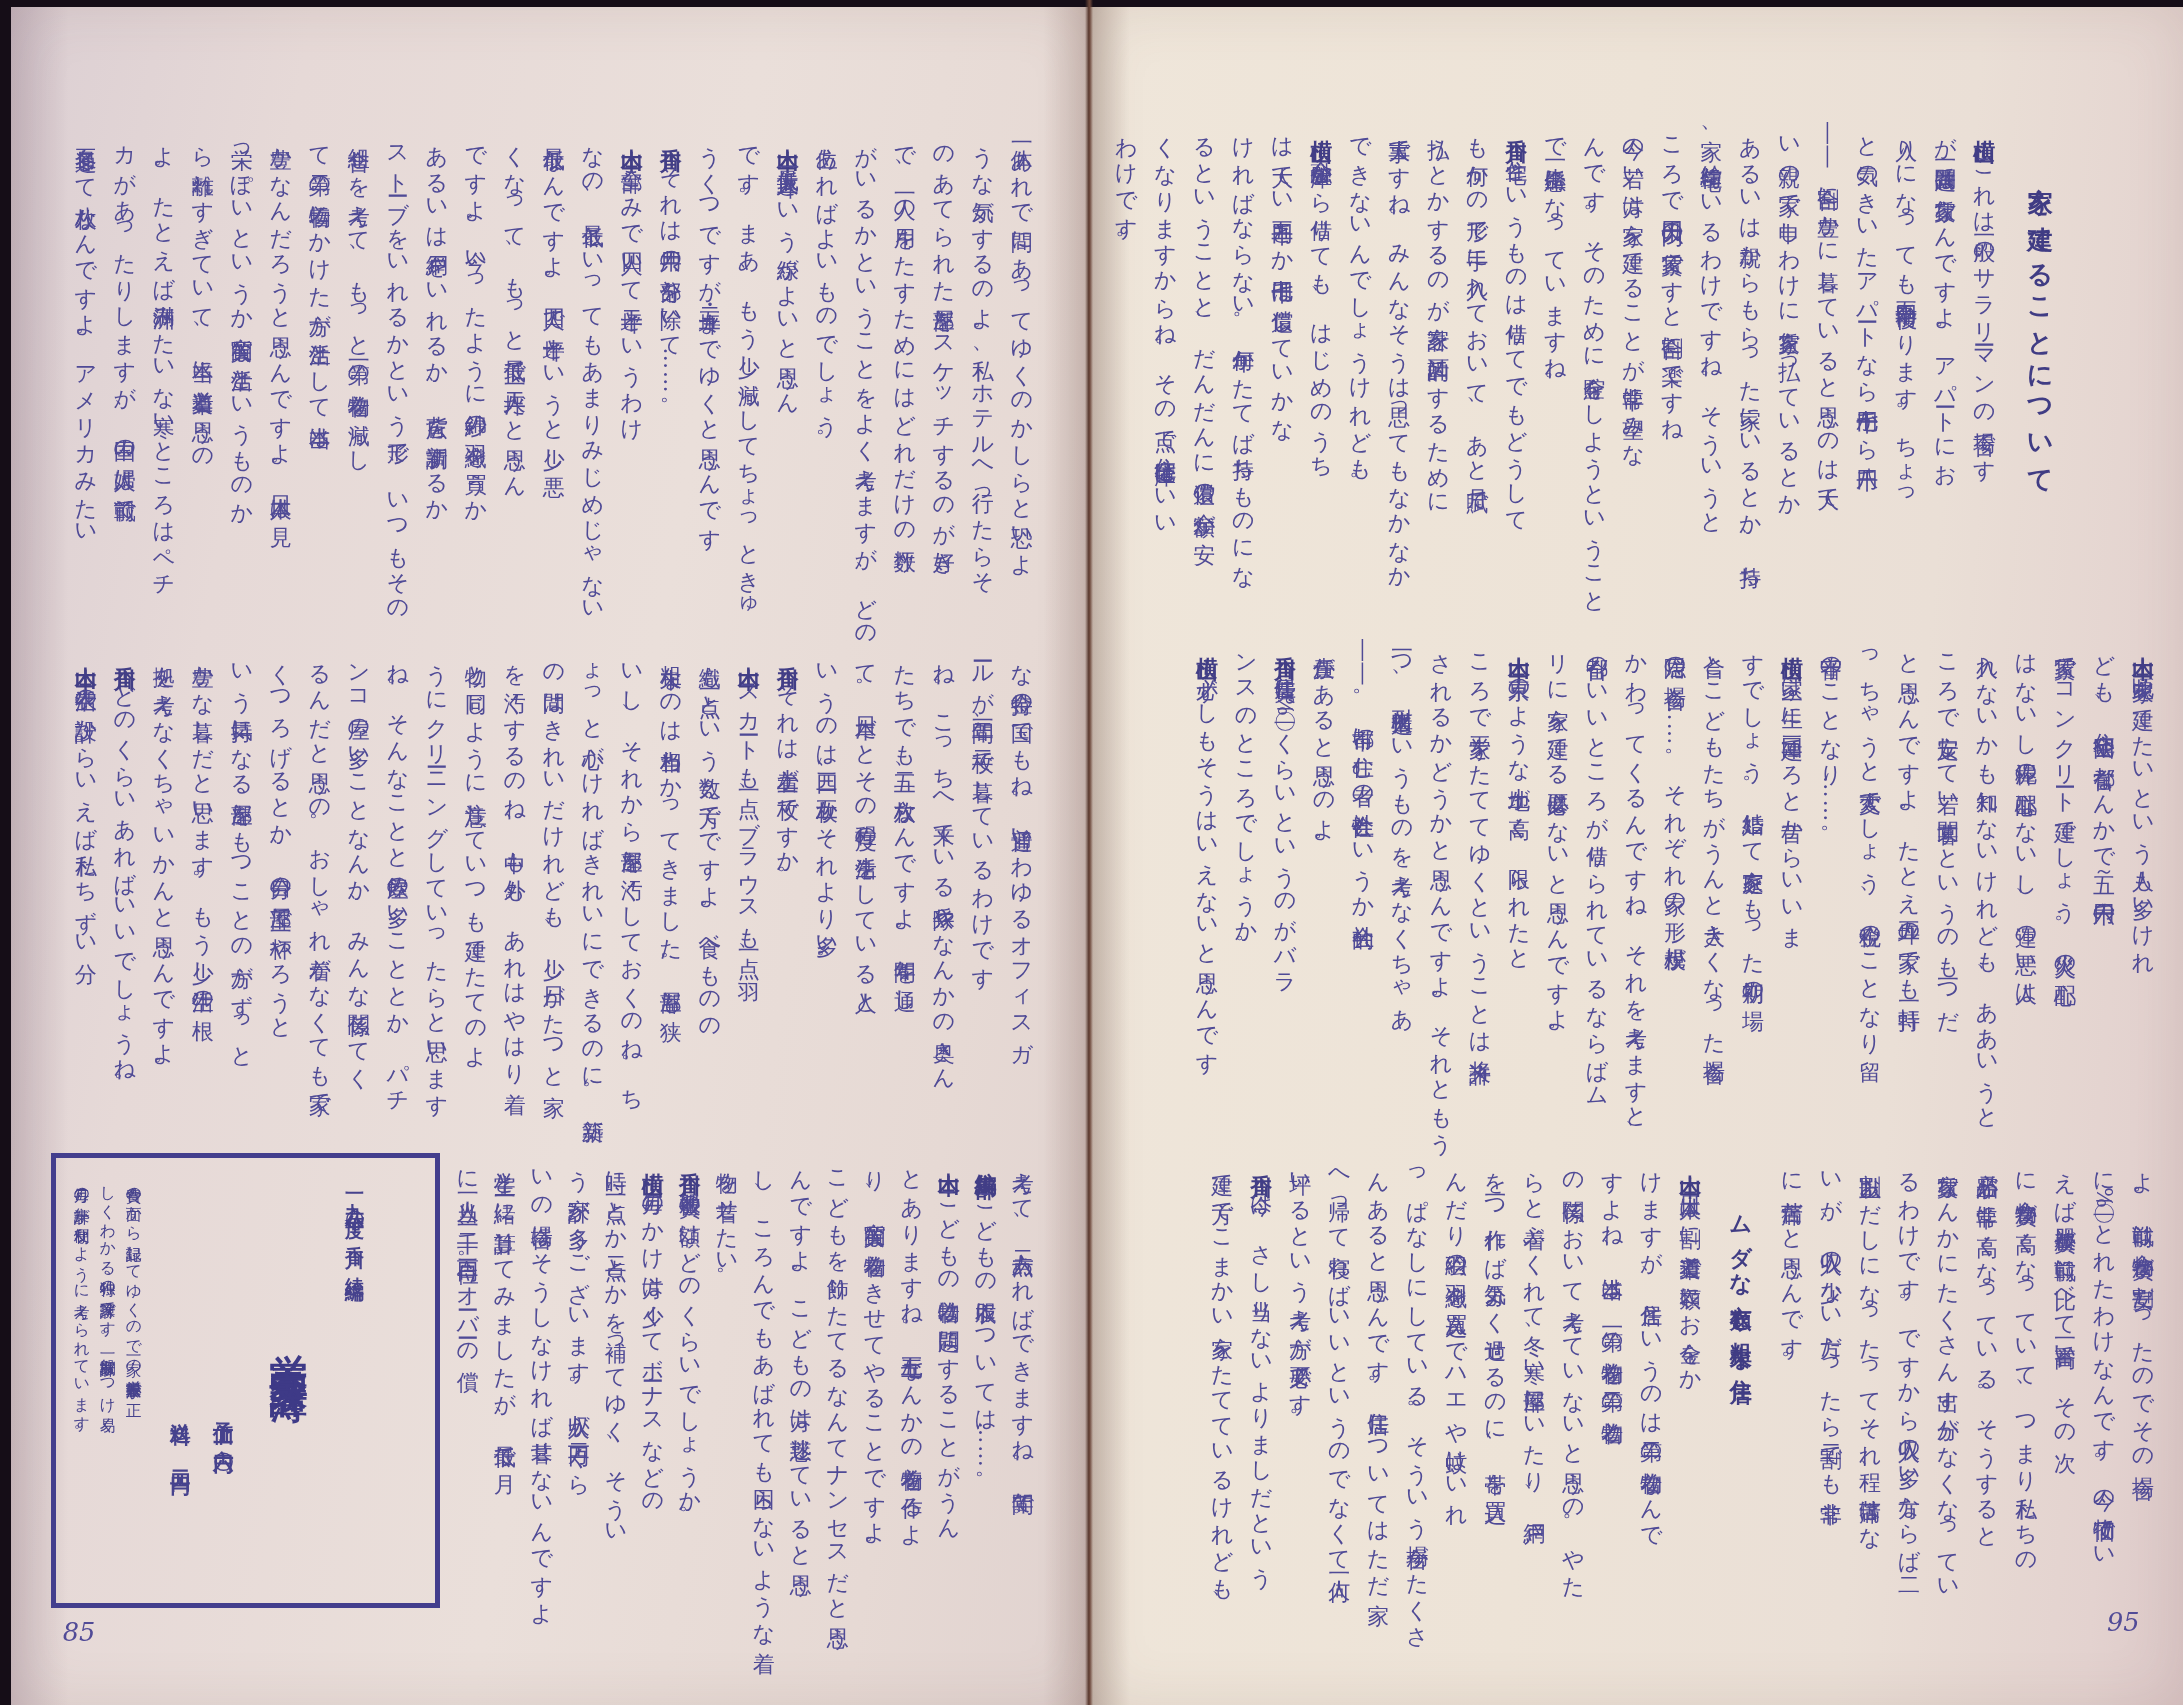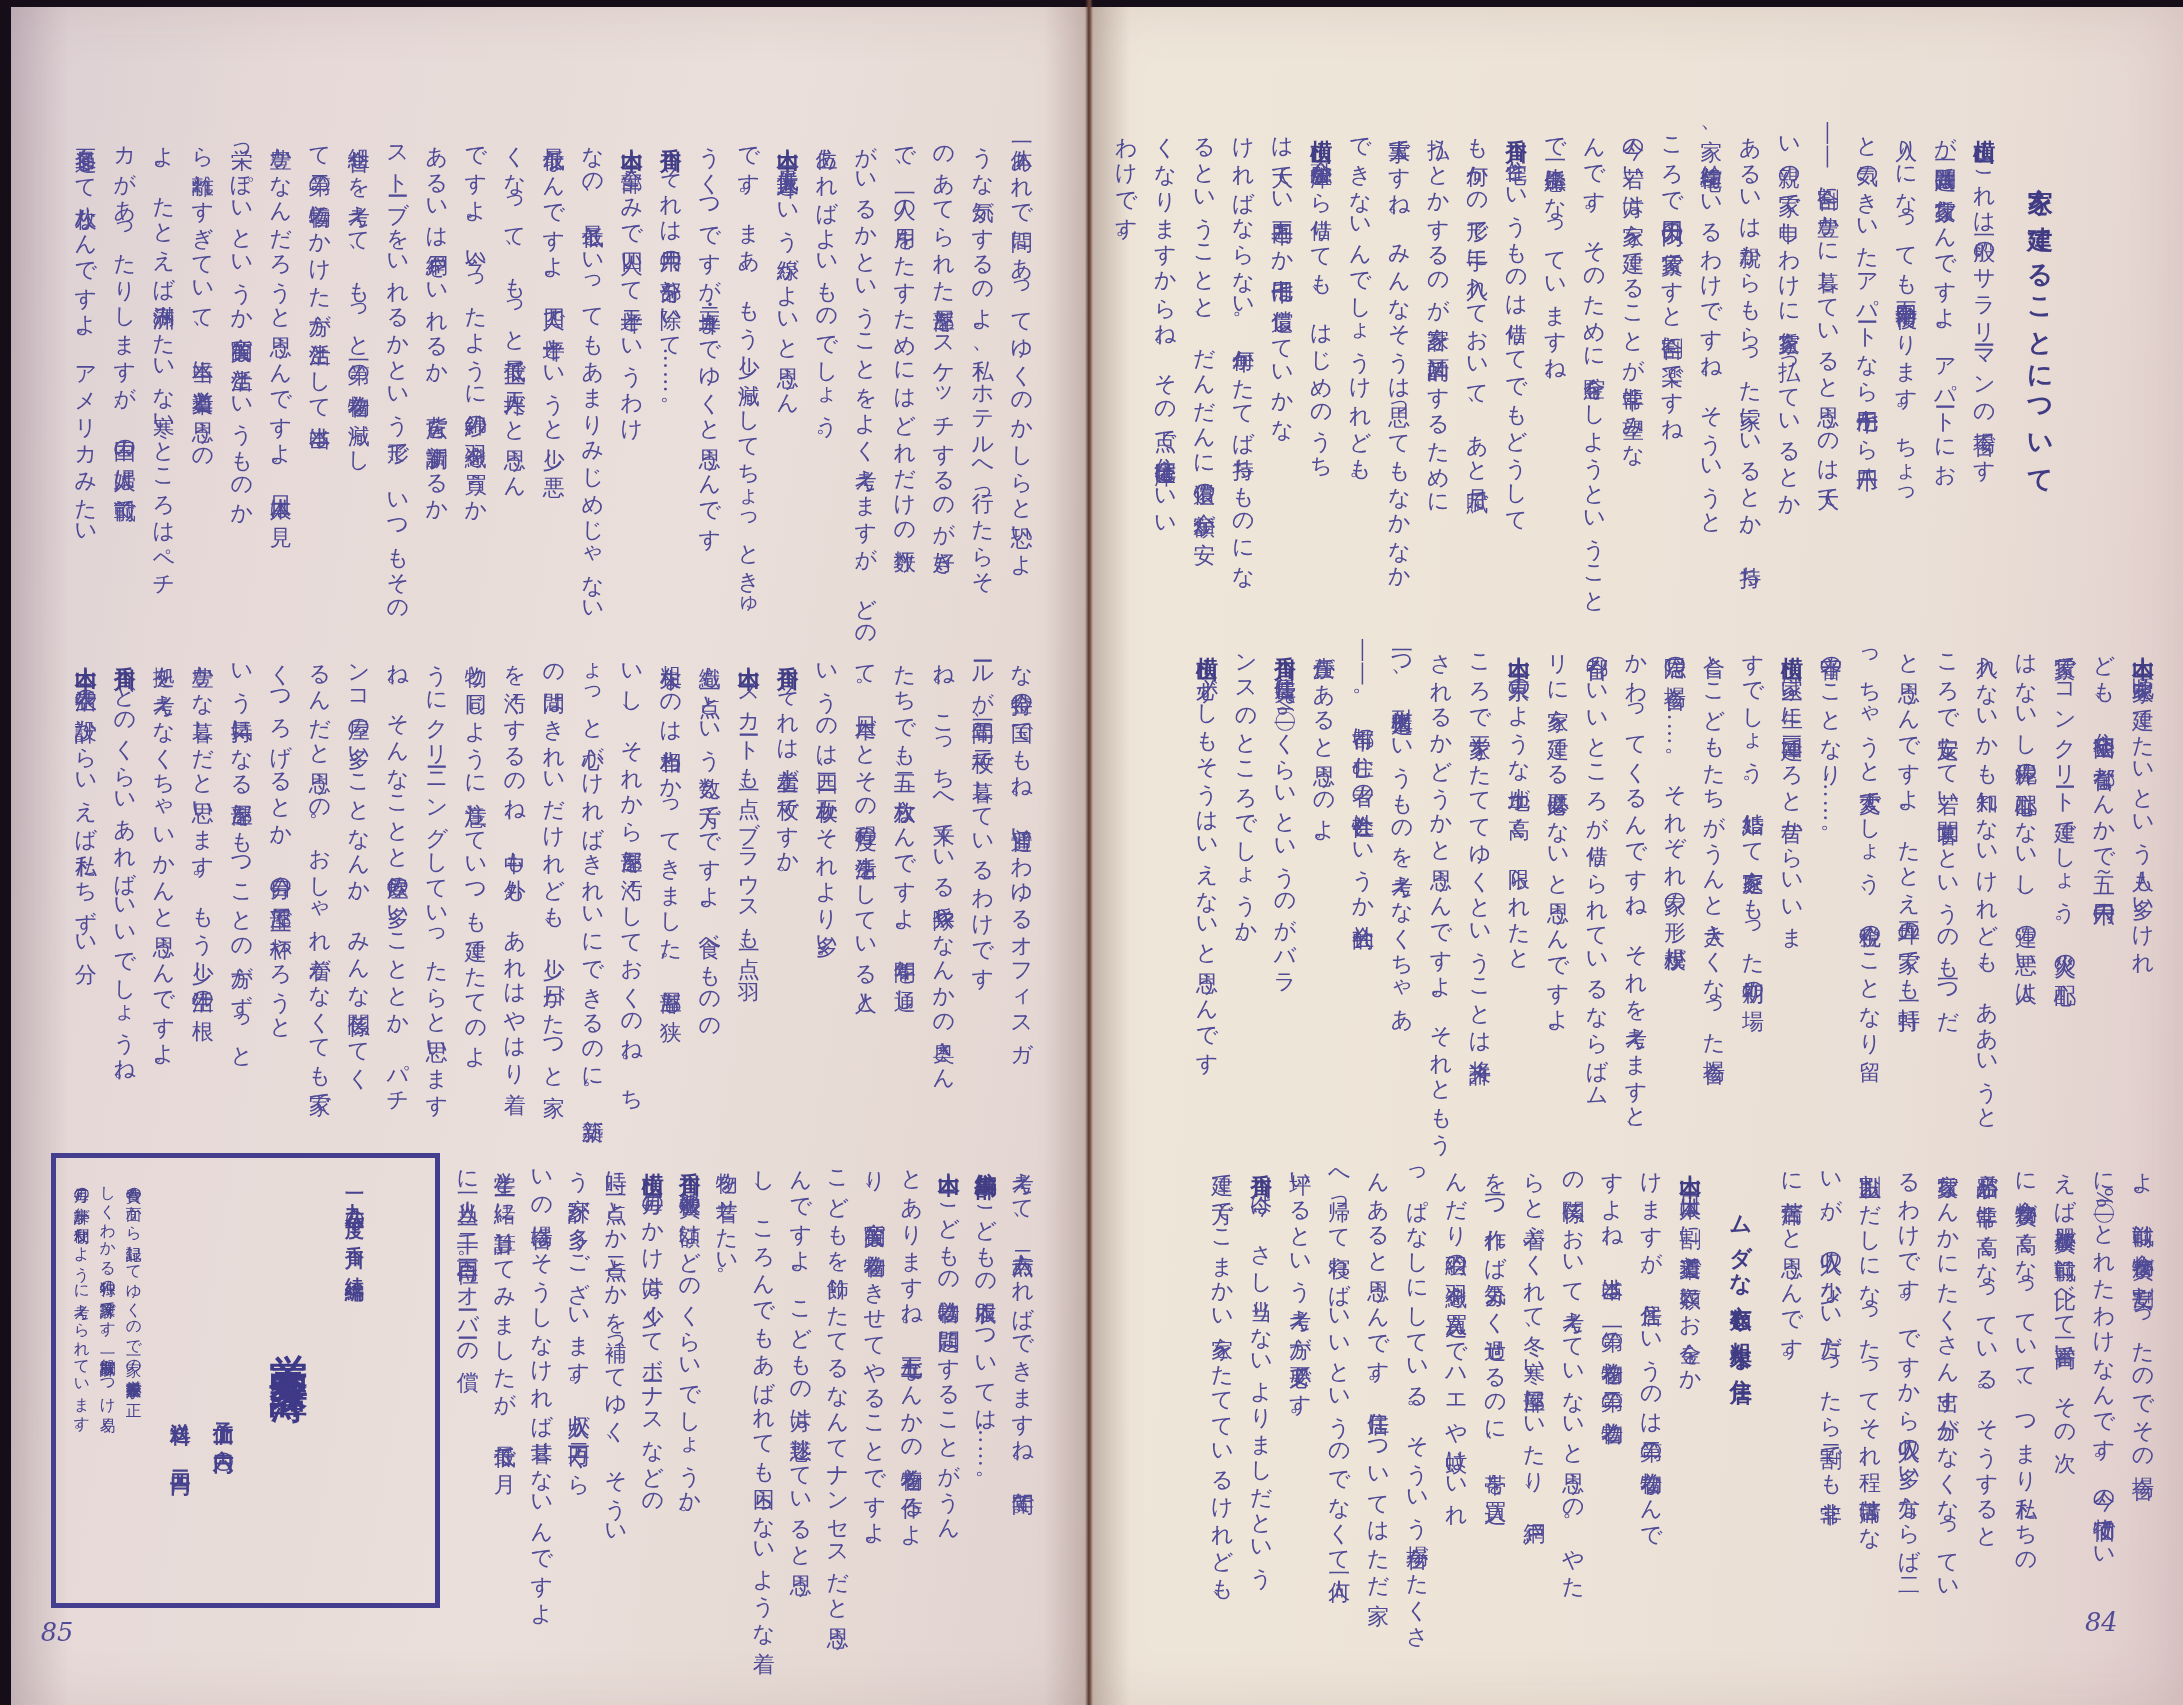--- a/index.html
+++ b/index.html
@@ -126,20 +126,21 @@
     padding-top:1.6px;
   }
 
   
   .pnum {
     position:absolute;
     font-family:"DejaVu Serif","Liberation Serif",serif;
     font-style:italic;
     font-size:25.6px;
     color:#514b97;
+    margin-left:22px;
   }
   .pnum-left  { left:30px;  top:1610px; }
   .pnum-right { left:995px; top:1600px; }
 </style>
 </head>
 <body>
 
 <div class="book">
 
   <div class="page page-left">
@@ -307,18 +308,18 @@
         <p>を一つ作れば気分よく過せるのに、帯を買込</p>
         <p>んだり絵羽の羽織を買込んでハエや蚊はいれ</p>
         <p>っぱなしにしている。そういう場合がたくさ</p>
         <p>んあると思うんです。住居についてはただ家</p>
         <p>へ帰って寝ればいいというのでなくて一人何</p>
         <p>坪いるという考え方が必要です。</p>
         <p><b>香川</b>今は、さし当りないよりましだという</p>
         <p>建て方でこまかい家をたてているけれども、</p>
       </div>
 
-    <div class="pnum pnum-right">84</div>
+    <div class="pnum pnum-right">95</div>
   </div>
 
   <div class="gutter"></div>
 </div>
 
 
 </body></html>

